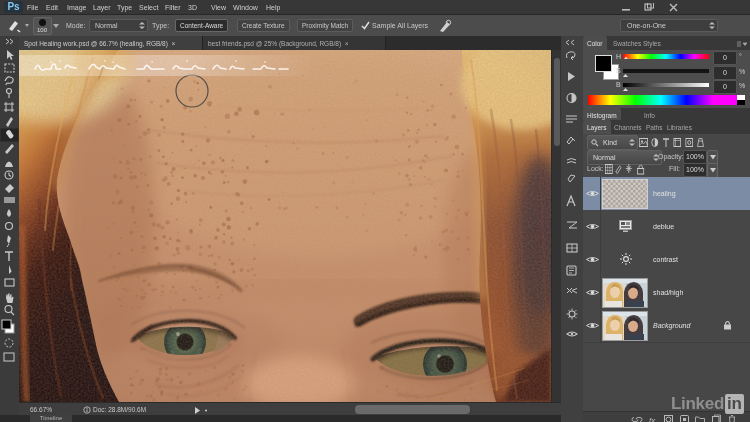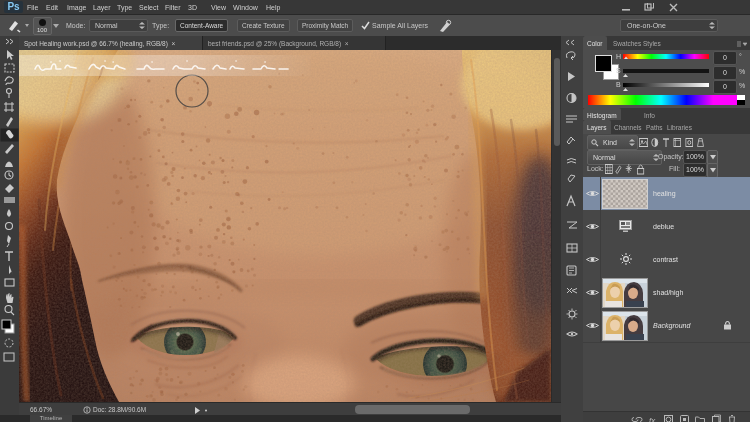--- a/index.html
+++ b/index.html
@@ -1114,13 +1114,14 @@
             <path d="M112.5 4.5 l0 6 l9 0 l0 -5 l-4.5 0 l-1.5 -1.5 l-3 0 z" stroke-width="0.9"></path>
             <rect x="129.5" y="3.5" width="6.5" height="7"></rect>
               <path d="M131.5 3.5 l0 -1.5 l6 0 l0 7 l-1.5 0" stroke-width="0.8"></path>
             <path d="M146 4 l6 0 m-5.5 0 l0.5 6 l4 0 l0.5 -6 m-3.5 -1.5 l2 0" stroke-width="0.9"></path>
           </g>
         </svg>
       </div>
     </div>
   </div>
 
+  <div class="abs" id="linkedin">Linked<span class="inbox">in</span></div>
 </div>
 
 </body></html>

